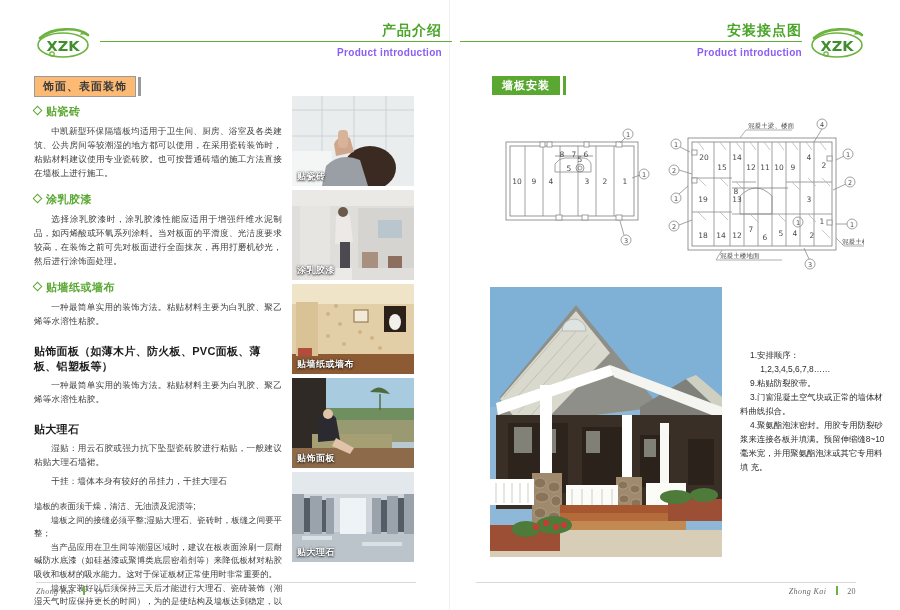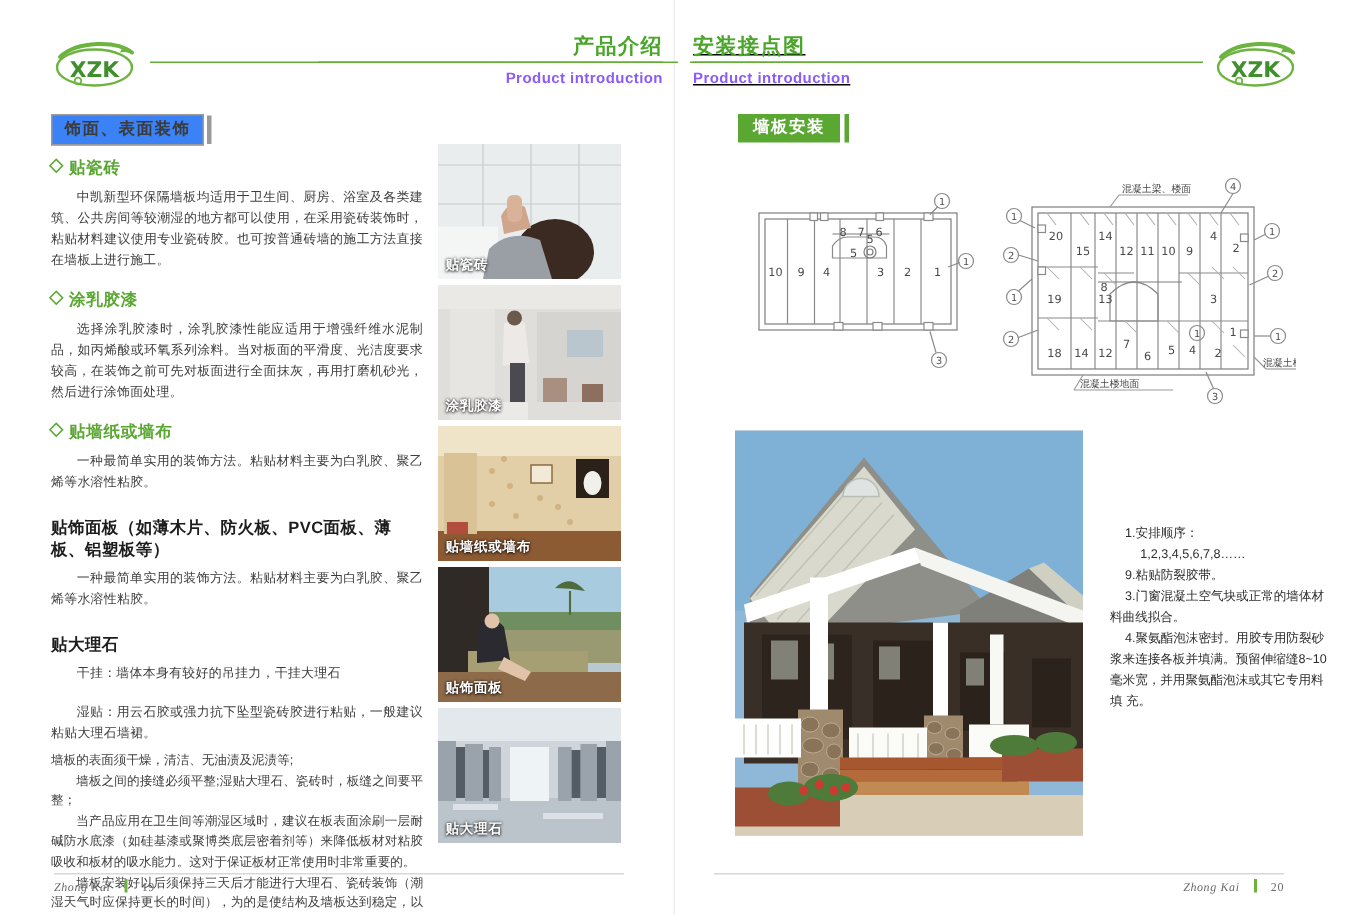--- a/index.html
+++ b/index.html
@@ -17,21 +17,21 @@
   .hdr-left{left:32px;width:410px;}
   .hdr-right{left:462px;width:406px;}
 
   .logo{
     position:absolute;top:4px;width:62px;height:36px;
   }
   .logo svg{display:block;}
 
   .hdr-texts{position:absolute;top:0;}
   .hdr-left .hdr-texts{left:68px;right:0;text-align:right;}
-  .hdr-right .hdr-texts{right:66px;left:0;text-align:left;text-decoration:underline;}
+  .hdr-right .hdr-texts{right:66px;left:0;text-align:right;}
 
   .hdr-cn{
     color:#4ba52b;font-size:14px;font-weight:bold;
     letter-spacing:1px;line-height:17px;
     padding-bottom:2px;
   }
   .hdr-rule{
     height:1px;background:#62ad35;
   }
   .hdr-left .hdr-rule{margin-left:0;}
@@ -43,21 +43,21 @@
   .rule-ext{position:absolute;height:1px;background:#62ad35;top:41px;}
 
   
   .sec-tag{
     position:absolute;height:19px;line-height:19px;
     color:#ffffff;font-size:11px;font-weight:bold;
     letter-spacing:1px;padding:0 10px;
     background:#5aa832;
   }
   .sec-tag.outline{
-    background:#3b82f6;color:#3b3b3b;
+    background:#fdba74;color:#3b3b3b;
     border:1px solid #9a9a9a;padding:0 8px;
   }
   .sec-tag .bar{
     position:absolute;right:-6px;top:0;width:3px;height:19px;background:#5aa832;
   }
   .sec-tag.outline .bar{background:#9a9a9a;right:-6px;}
 
   
   .col-text{
     position:absolute;left:34px;top:104px;width:248px;
@@ -191,22 +191,22 @@
 
     <h3 class="h-green">
       <span class="dia"></span><span>贴墙纸或墙布</span>
     </h3>
     <p class="body ind">一种最简单实用的装饰方法。粘贴材料主要为白乳胶、聚乙烯等水溶性粘胶。</p>
 
     <h3 class="h-dark">贴饰面板（如薄木片、防火板、PVC面板、薄板、铝塑板等）</h3>
     <p class="body ind">一种最简单实用的装饰方法。粘贴材料主要为白乳胶、聚乙烯等水溶性粘胶。</p>
 
     <h3 class="h-dark">贴大理石</h3>
+    <p class="body ind tight">湿贴：用云石胶或强力抗下坠型瓷砖胶进行粘贴，一般建议粘贴大理石墙裙。</p>
     <p class="body ind">干挂：墙体本身有较好的吊挂力，干挂大理石</p>
-    <p class="body ind tight">湿贴：用云石胶或强力抗下坠型瓷砖胶进行粘贴，一般建议粘贴大理石墙裙。</p>
 
     <div class="notes">
       <p>墙板的表面须干燥，清洁、无油渍及泥渍等;</p>
       <p class="ind" style="text-indent:2em">墙板之间的接缝必须平整;湿贴大理石、瓷砖时，板缝之间要平整；</p>
       <p style="text-indent:2em">当产品应用在卫生间等潮湿区域时，建议在板表面涂刷一层耐碱防水底漆（如硅基漆或聚博类底层密着剂等）来降低板材对粘胶吸收和板材的吸水能力。这对于保证板材正常使用时非常重要的。</p>
       <p style="text-indent:2em">墙板安装好以后须保持三天后才能进行大理石、瓷砖装饰（潮湿天气时应保持更长的时间），为的是使结构及墙板达到稳定，以保证瓷砖的粘贴效果）；</p>
 
     </div>
   </div>
 

